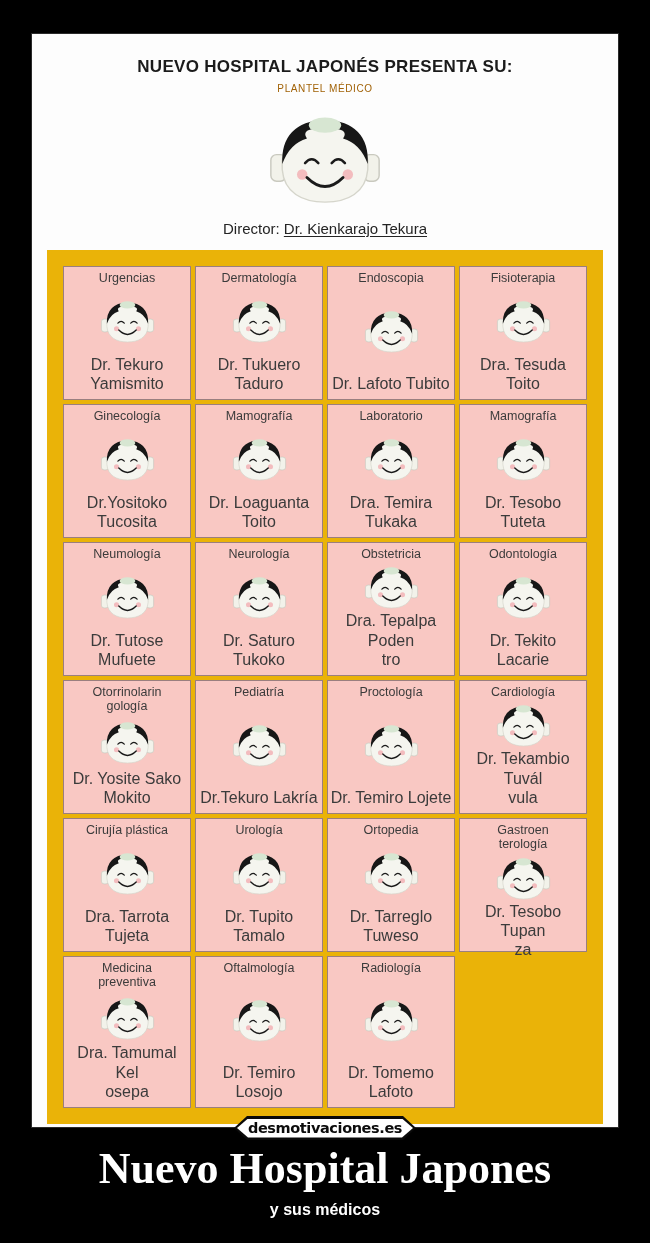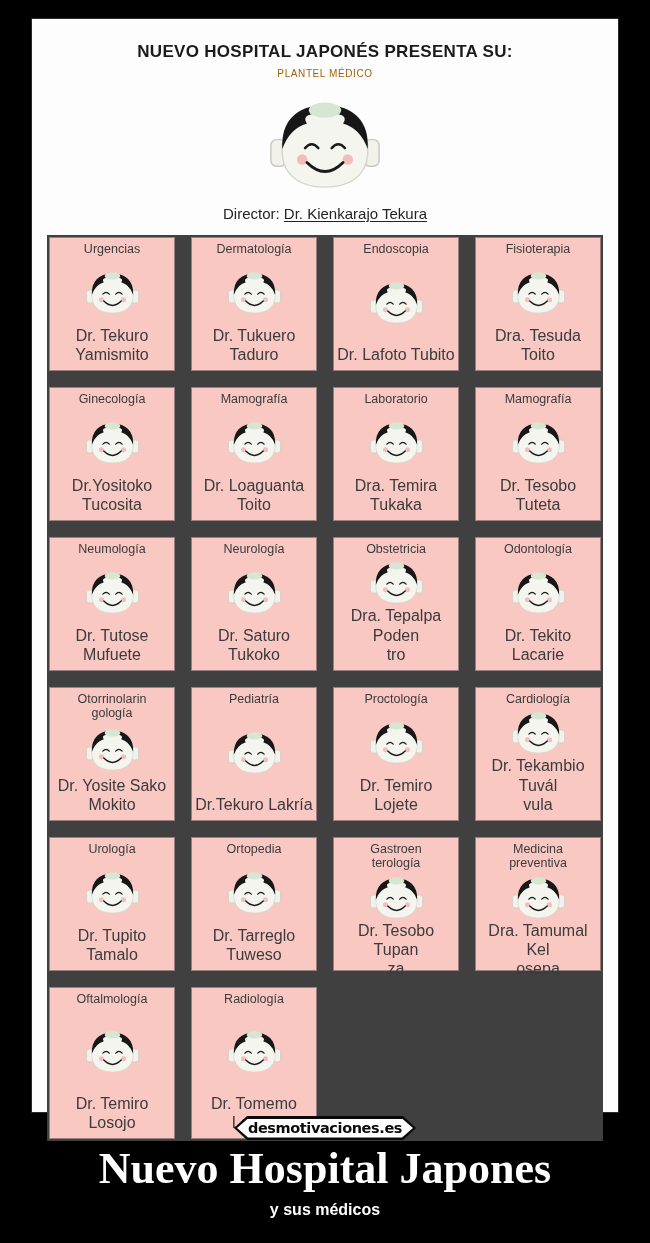--- a/index.html
+++ b/index.html
@@ -4,21 +4,21 @@
 <style>
   html,body{margin:0;padding:0;}
   body{
     width:650px;height:1243px;
     background:#000;
     position:relative;
     font-family:"Liberation Sans","DejaVu Sans",sans-serif;
     overflow:hidden;
   }
   .poster{
-    position:absolute;left:31px;top:18px;
+    position:absolute;left:31px;top:33px;
     width:588px;height:1095px;
     background:#fdfdfd;
     border:1px solid #2a2a2a;
     box-sizing:border-box;
     text-align:center;
   }
   .hdr{
     margin-top:23px;
     font-size:17px;font-weight:bold;color:#1b1b1b;letter-spacing:.3px;
   }
@@ -27,26 +27,26 @@
     font-size:10px;color:#a16207;letter-spacing:.6px;
   }
   .face-lg{width:114px;height:99px;margin-top:13px;}
   .director{
     margin-top:10px;
     font-size:15px;color:#242424;
   }
   .director .uname{text-decoration:underline;text-underline-offset:2px;}
   .grid{
     margin:13px 15px 0;
-    background:#404040;
-    padding:2px;
+    background:#eab308;
+    padding:16px;
     display:grid;
     grid-template-columns:repeat(4,1fr);
     grid-template-rows:repeat(5,134px) 152px;
-    gap:16px;
+    gap:4px;
   }
   .cell{
     background:#f9c8c3;
     border:1px solid #9a7f7f;
     box-sizing:border-box;
     display:flex;flex-direction:column;
     align-items:center;justify-content:space-between;
     padding:4px 2px 6px;
   }
   .spec{
@@ -228,20 +228,27 @@
     </div>
     <div class="cell">
       <div class="spec">Cardiología</div>
       <svg class="face-sm">
           <use href="#jface" xlink:href="#jface"></use>
         </svg>
       <div class="doc">Dr. Tekambio Tuvál
 vula</div>
     </div>
     <div class="cell">
+      <div class="spec">Cirujía plástica</div>
+      <svg class="face-sm">
+          <use href="#jface" xlink:href="#jface"></use>
+        </svg>
+      <div class="doc">Dra. Tarrota Tujeta</div>
+    </div>
+    <div class="cell">
       <div class="spec">Urología</div>
       <svg class="face-sm">
           <use href="#jface" xlink:href="#jface"></use>
         </svg>
       <div class="doc">Dr. Tupito Tamalo</div>
     </div>
     <div class="cell">
       <div class="spec">Ortopedia</div>
       <svg class="face-sm">
           <use href="#jface" xlink:href="#jface"></use>

